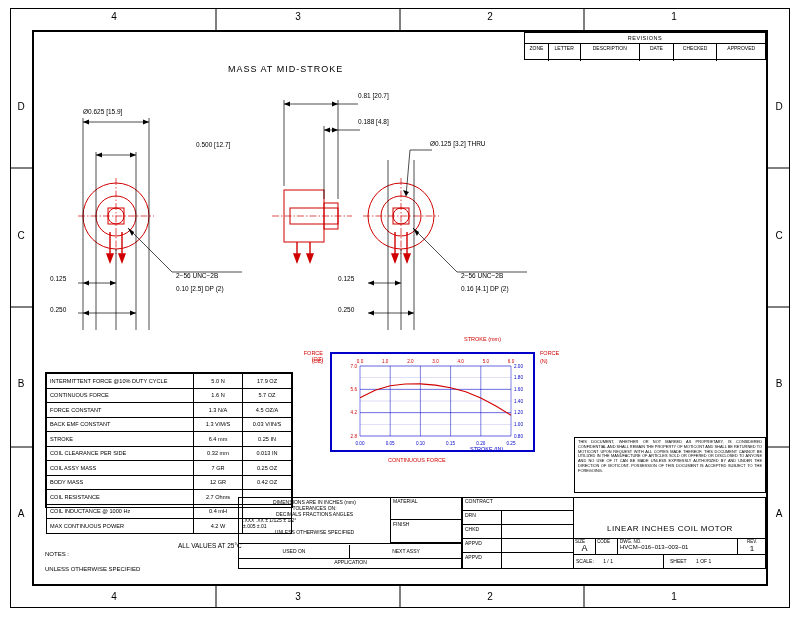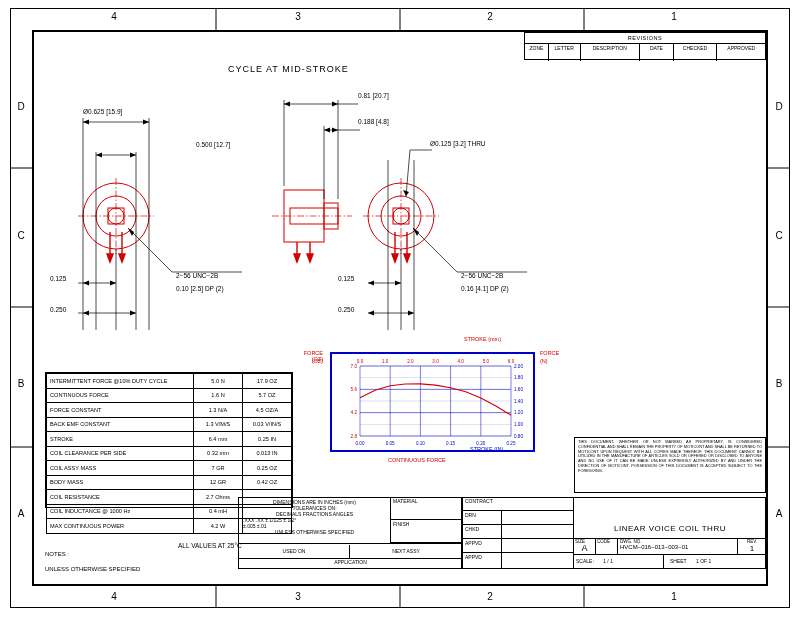--- a/index.html
+++ b/index.html
@@ -88,21 +88,21 @@
     <div class="cols">
       <div style="width:24px">ZONE</div>
       <div style="width:32px">LETTER</div>
       <div style="width:60px">DESCRIPTION</div>
       <div style="width:34px">DATE</div>
       <div style="width:44px">CHECKED</div>
       <div style="width:48px">APPROVED</div>
     </div>
   </div>
 
-  <div class="abs" style="left:228px;top:64px;font-size:9px;letter-spacing:1px;">CYCLE AT MID-STROKE</div>
+  <div class="abs" style="left:228px;top:64px;font-size:9px;letter-spacing:1px;">MASS AT MID-STROKE</div>
 
   <svg width="800" height="618" style="pointer-events:none">
 
     <g stroke="#d00000" stroke-width="1" fill="none">
       <circle cx="116" cy="216" r="33"></circle>
       <circle cx="116" cy="216" r="20"></circle>
       <circle cx="116" cy="216" r="8"></circle>
       <rect x="108" y="208" width="16" height="16"></rect>
     </g>
 
@@ -381,21 +381,21 @@
   <div class="abs" style="left:462px;top:511px;width:40px;height:14px;border-bottom:1px solid #000;border-right:1px solid #000;box-sizing:border-box;font-size:5px;padding:1px 3px;">DRN</div>
   <div class="abs" style="left:502px;top:511px;width:72px;height:14px;border-bottom:1px solid #000;border-right:1px solid #000;box-sizing:border-box;"></div>
   <div class="abs" style="left:462px;top:525px;width:40px;height:14px;border-bottom:1px solid #000;border-right:1px solid #000;box-sizing:border-box;font-size:5px;padding:1px 3px;">CHKD</div>
   <div class="abs" style="left:502px;top:525px;width:72px;height:14px;border-bottom:1px solid #000;border-right:1px solid #000;box-sizing:border-box;"></div>
   <div class="abs" style="left:462px;top:539px;width:40px;height:14px;border-bottom:1px solid #000;border-right:1px solid #000;box-sizing:border-box;font-size:5px;padding:1px 3px;">APPVD</div>
   <div class="abs" style="left:502px;top:539px;width:72px;height:14px;border-bottom:1px solid #000;border-right:1px solid #000;box-sizing:border-box;"></div>
   <div class="abs" style="left:462px;top:553px;width:40px;height:16px;border-right:1px solid #000;box-sizing:border-box;font-size:5px;padding:1px 3px;">APPVD</div>
   <div class="abs" style="left:502px;top:553px;width:72px;height:16px;border-right:1px solid #000;box-sizing:border-box;"></div>
 
   <div class="abs center" style="left:574px;top:517px;width:192px;height:22px;border-bottom:1px solid #000;box-sizing:border-box;">
-    <span style="font-size:8px;display:inline-block;margin-top:6px;letter-spacing:0.5px;">LINEAR VOICE COIL THRU</span>
+    <span style="font-size:8px;display:inline-block;margin-top:6px;letter-spacing:0.5px;">LINEAR INCHES COIL MOTOR</span>
   </div>
 
   <div class="abs" style="left:574px;top:539px;width:22px;height:16px;border-right:1px solid #000;border-bottom:1px solid #000;box-sizing:border-box;font-size:4.5px;padding:0 1px;">
     <span>SIZE</span>
     <div style="font-size:9px;text-align:center;margin-top:-1px;">A</div>
   </div>
   <div class="abs" style="left:596px;top:539px;width:22px;height:16px;border-right:1px solid #000;border-bottom:1px solid #000;box-sizing:border-box;font-size:4.5px;padding:0 1px;">CODE</div>
   <div class="abs" style="left:618px;top:539px;width:120px;height:16px;border-right:1px solid #000;border-bottom:1px solid #000;box-sizing:border-box;font-size:4.5px;padding:0 2px;">
     <span>DWG. NO.</span>
     <div style="font-size:6px;margin-top:0px;">HVCM−016−013−003−01</div>

